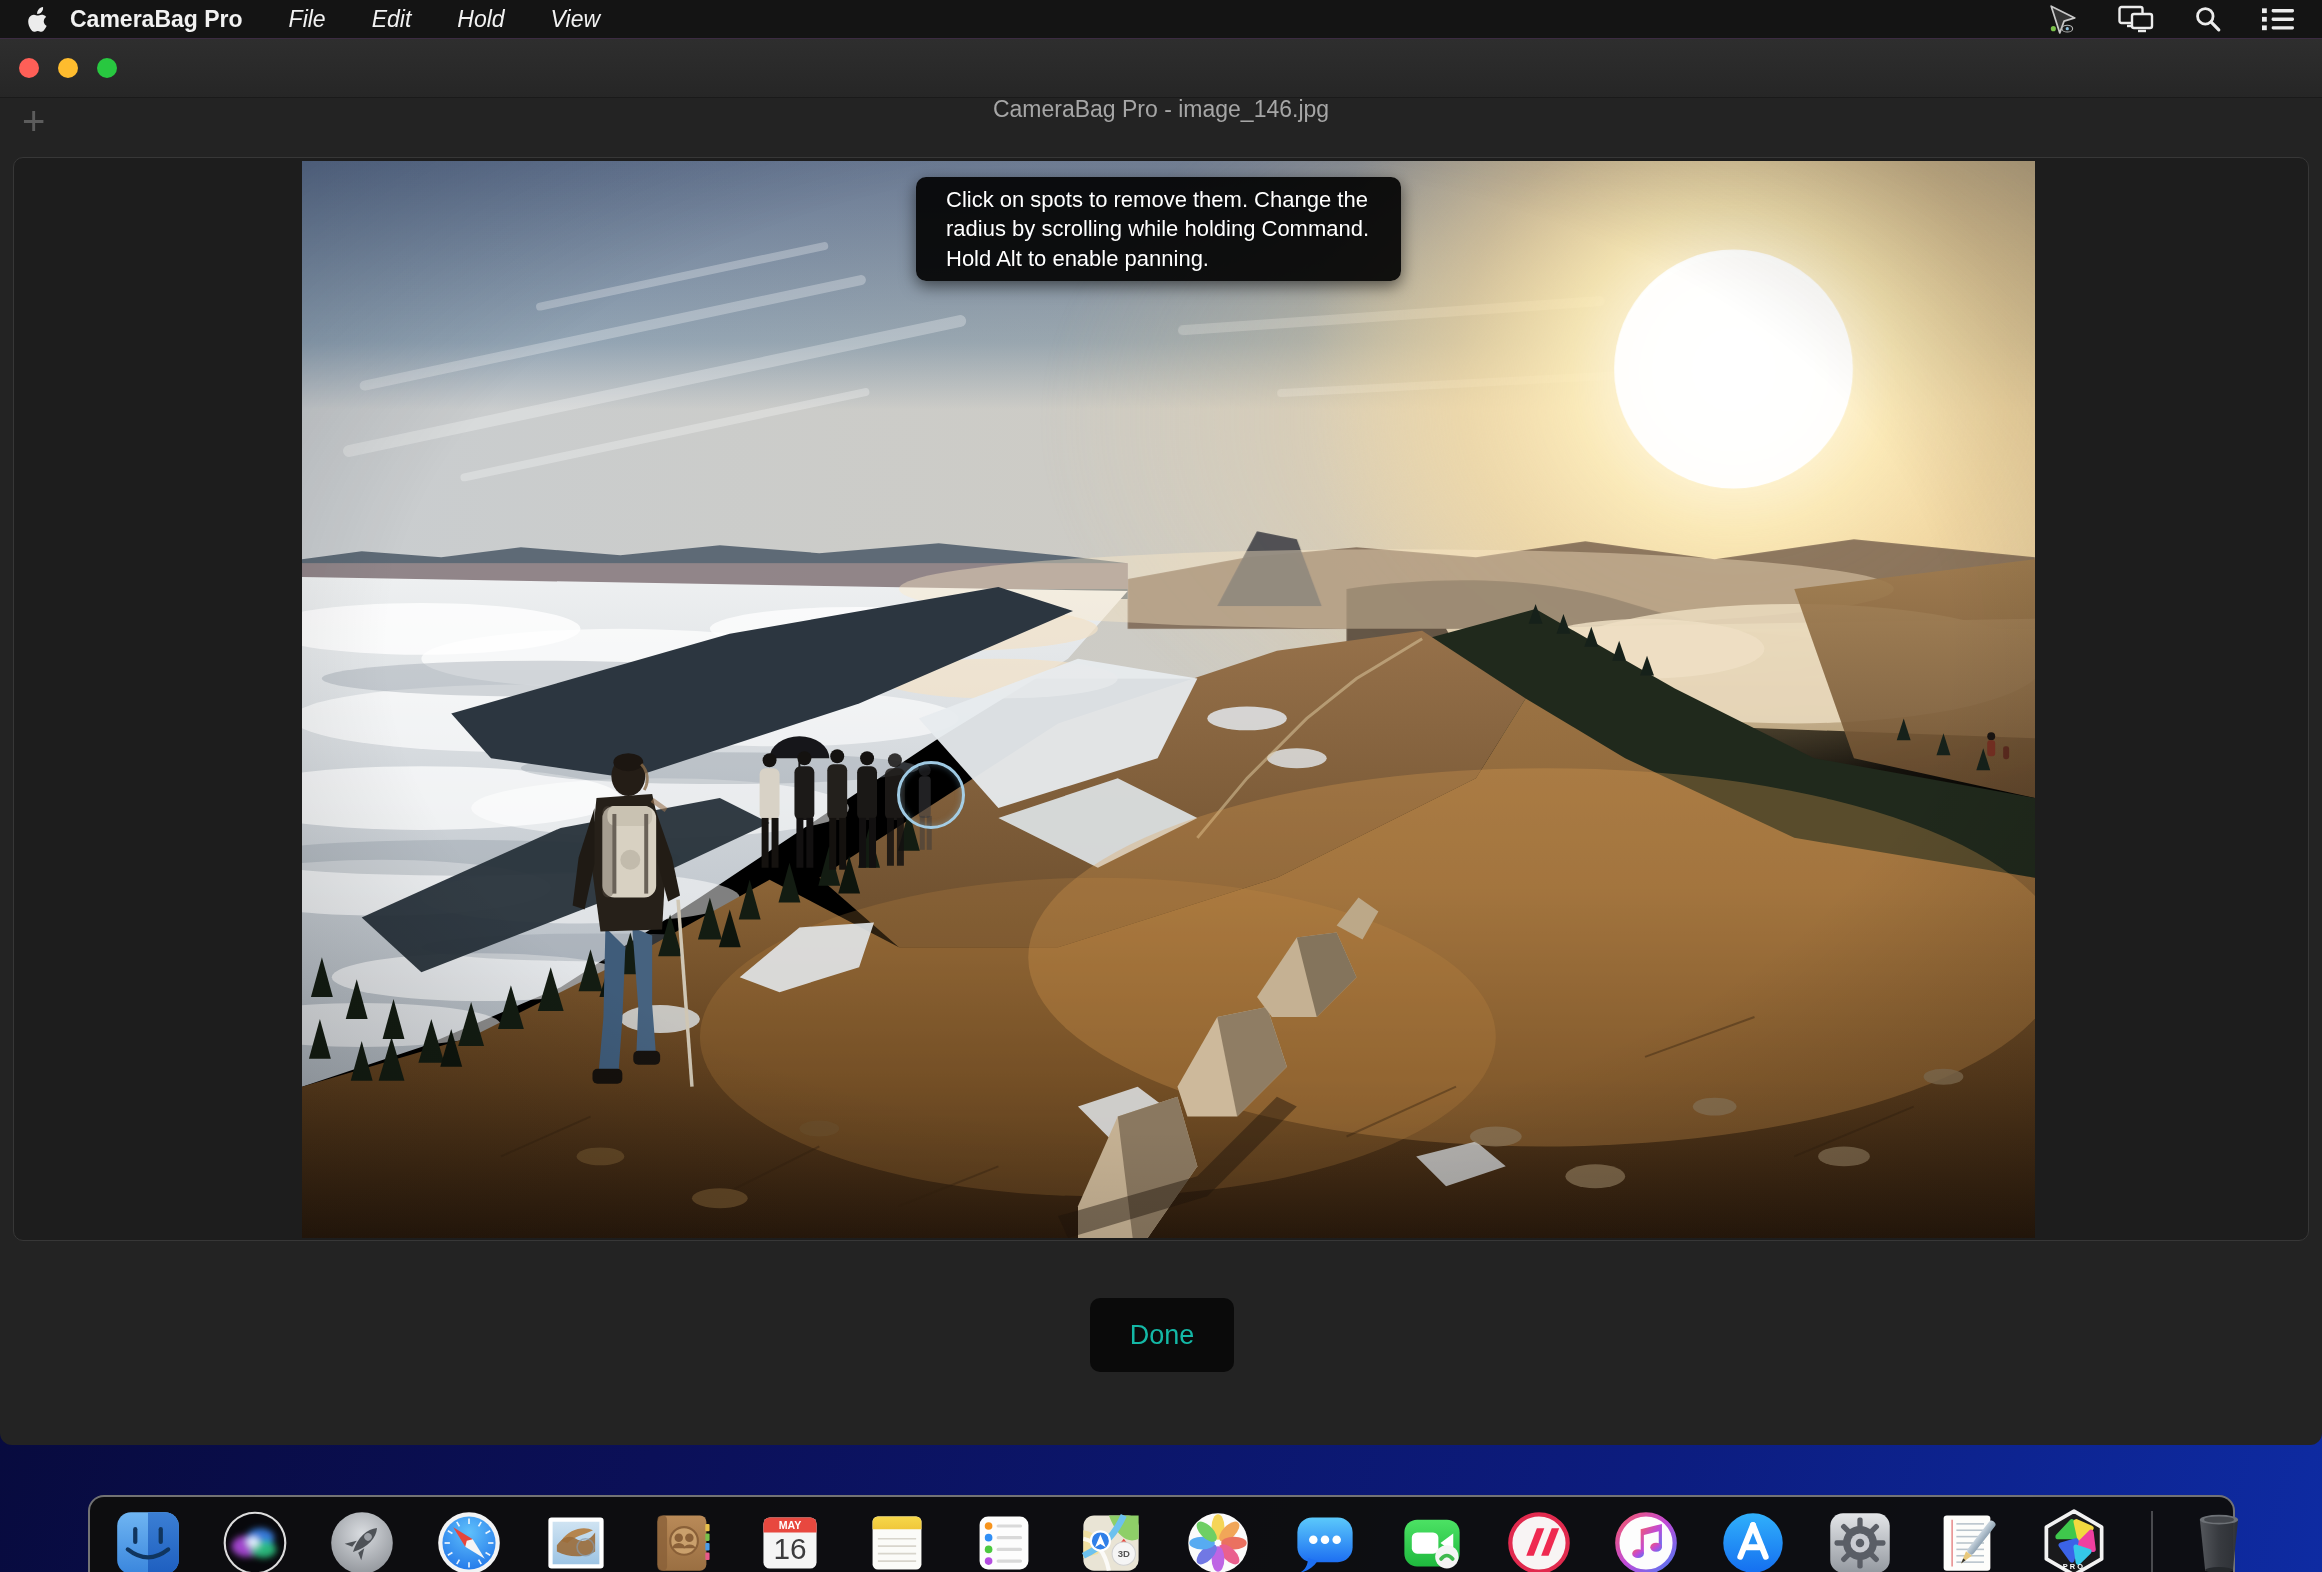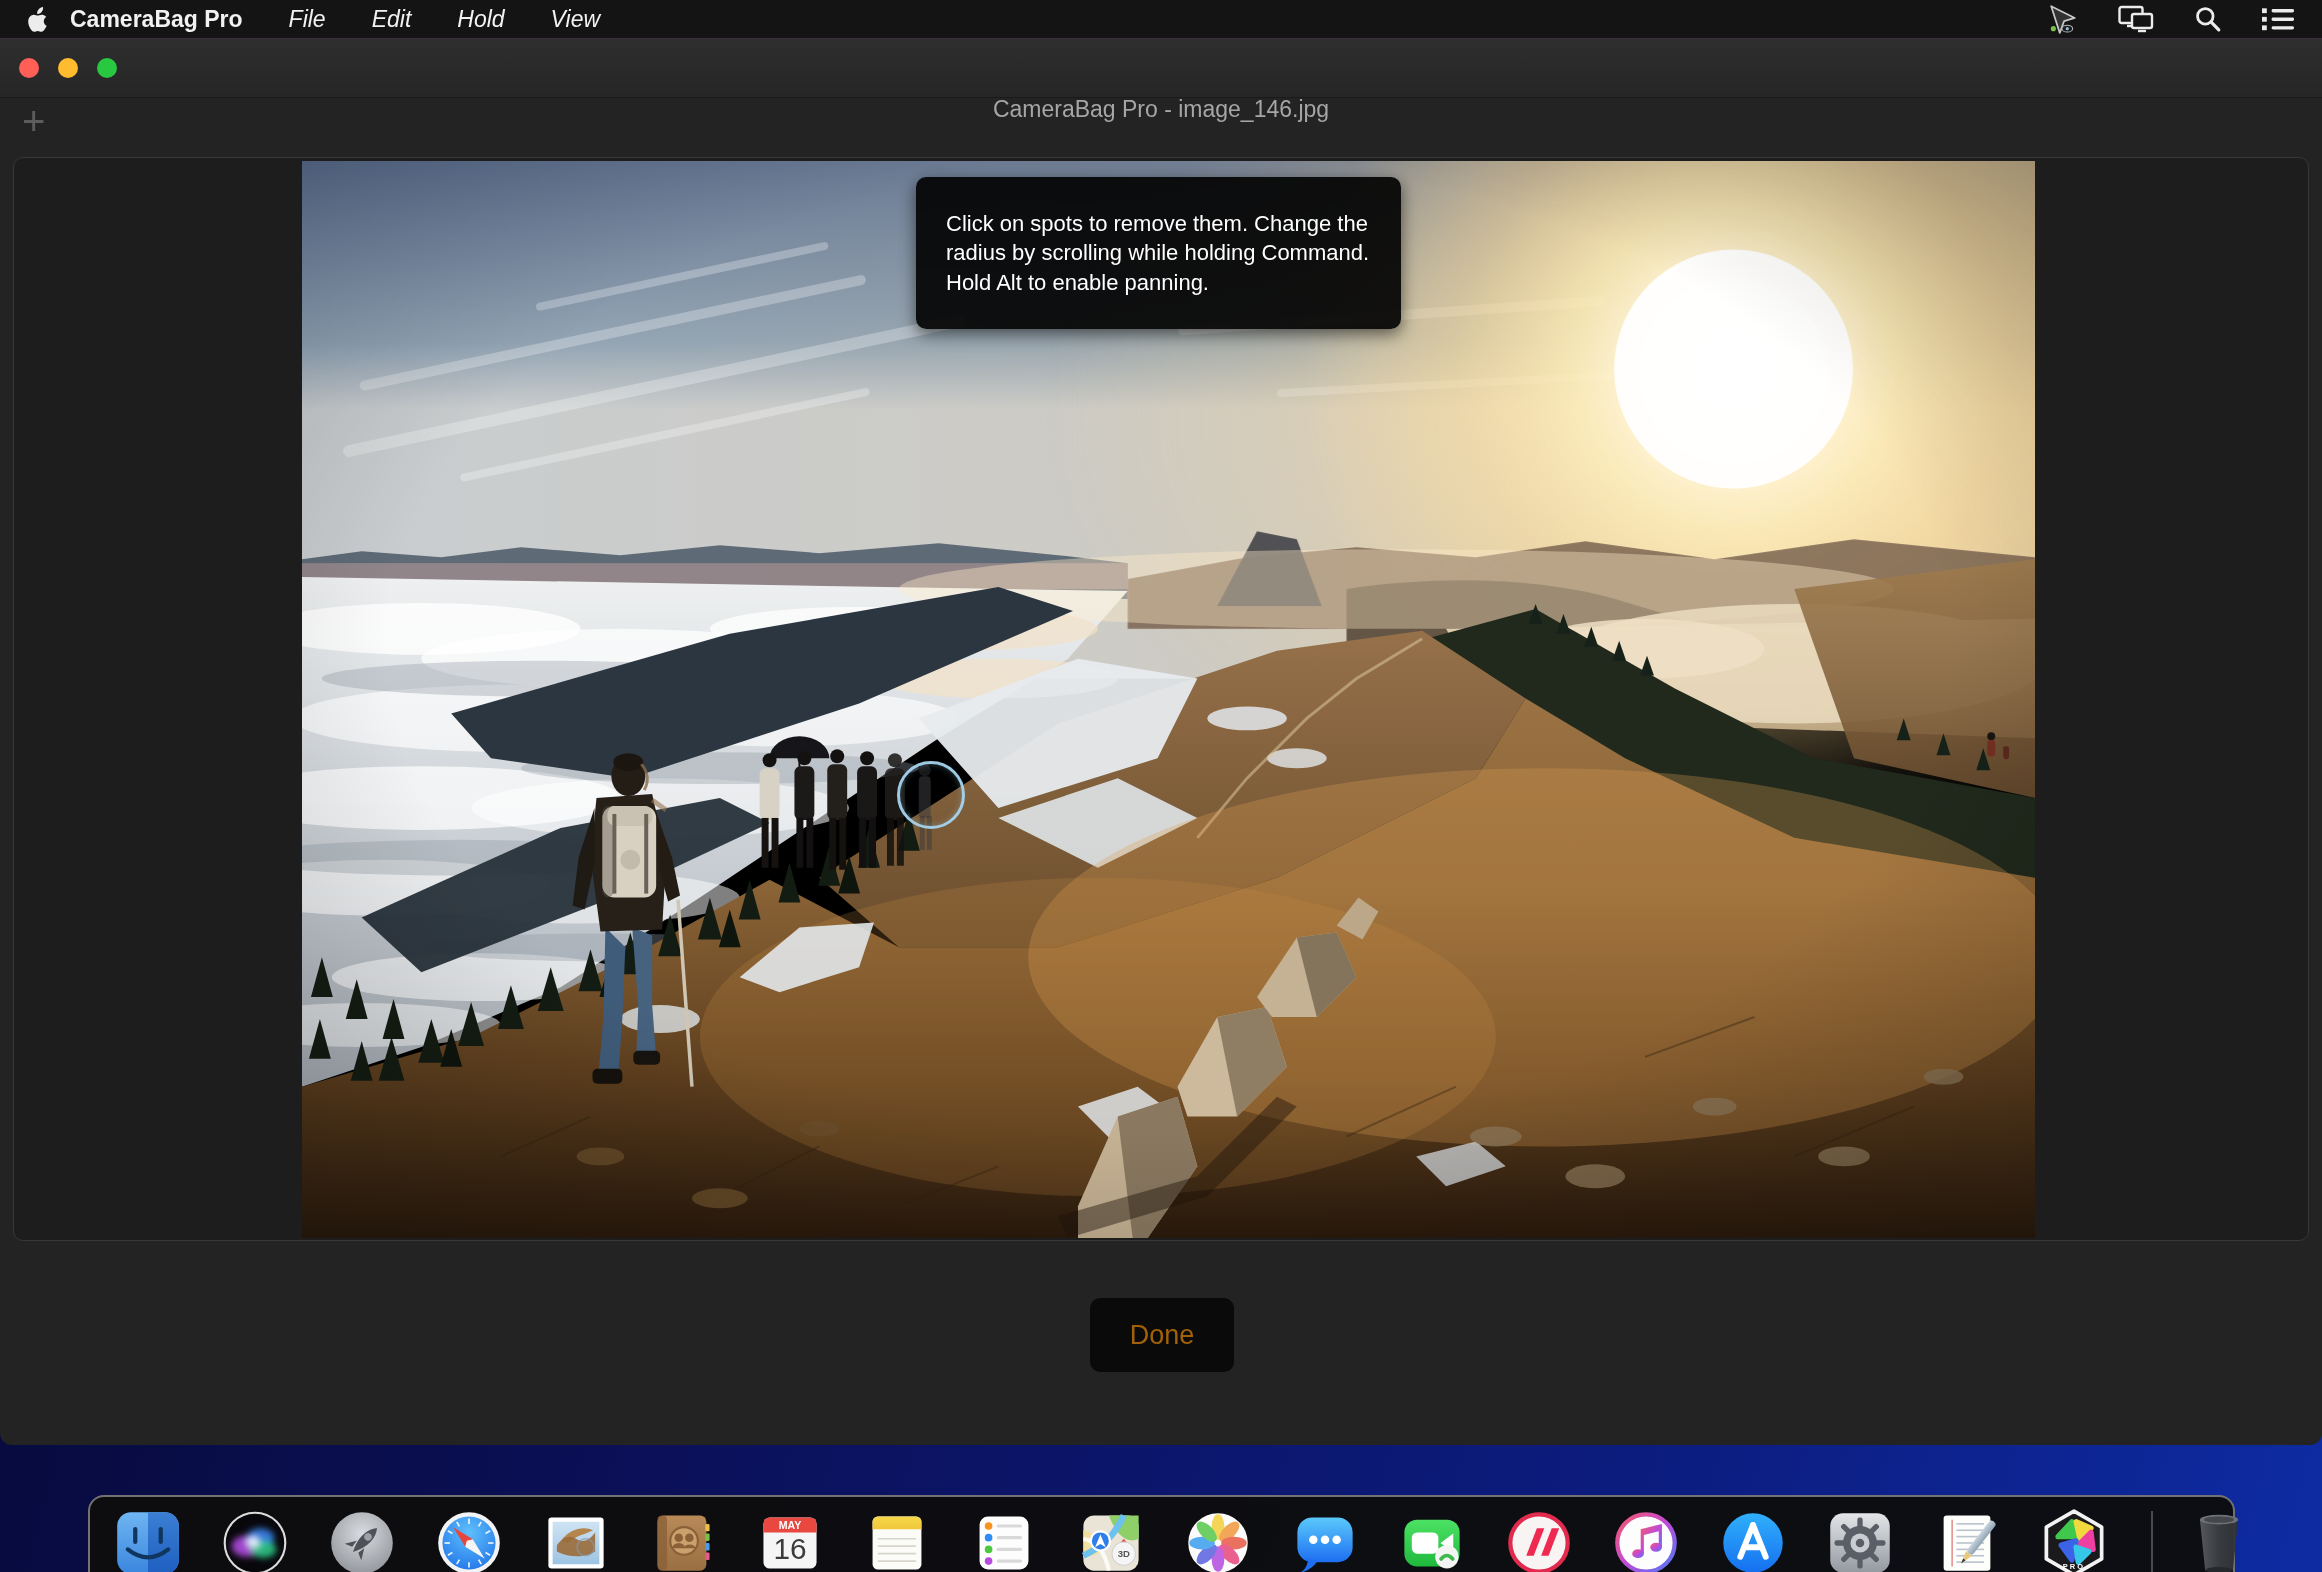--- a/index.html
+++ b/index.html
@@ -26,26 +26,26 @@
   .tl-close{left:19px;background:#ff5f57;}
   .tl-min{left:58px;background:#febc2e;}
   .tl-zoom{left:97px;background:#28c840;}
   .win-title{text-align:center;line-height:58px;color:#a6a6a6;font-size:23px;margin-top:41px;}
   .add-tab{position:absolute;left:22px;top:62px;color:#5c5c5c;font-size:40px;font-weight:300;line-height:1;cursor:default;}
   .canvas-panel{position:absolute;left:13px;top:118px;width:2296px;height:1084px;box-sizing:border-box;
     background:#1d1d1d;border:1px solid #373737;border-radius:10px;}
   .photo{position:absolute;left:288px;top:3px;width:1733px;height:1077px;overflow:hidden;background:#000;}
   .photo svg.scene{display:block;width:100%;height:100%;}
   .tooltip{position:absolute;left:614px;top:16px;width:485px;box-sizing:border-box;
-    background:rgba(3,3,3,.93);border-radius:10px;padding:32px 30px;color:#fff;
+    background:rgba(3,3,3,.93);border-radius:10px;padding:8px 30px;color:#fff;
     font-size:22px;line-height:1.33;box-shadow:0 5px 16px rgba(0,0,0,.55);}
   .spot-cursor{position:absolute;left:595px;top:600px;width:62px;height:62px;border-radius:50%;
     border:3px solid rgba(167,212,238,.95);box-shadow:0 0 6px rgba(140,200,235,.35) inset;}
   .done-btn{position:absolute;left:1090px;top:1259px;width:144px;height:74px;background:#0a0a0a;
-    color:#a16207;font-size:27px;border:none;border-radius:10px;font-family:"Liberation Sans",sans-serif;cursor:pointer;}
+    color:#14b8a6;font-size:27px;border:none;border-radius:10px;font-family:"Liberation Sans",sans-serif;cursor:pointer;}
   
   .dock{position:absolute;left:88px;top:1495px;width:2147px;height:124px;box-sizing:border-box;
     background:rgba(14,14,14,.96);border:2px solid rgba(178,178,178,.62);border-bottom:none;
     border-radius:16px 16px 0 0;display:flex;align-items:flex-start;padding:12px 0 8px 24px;z-index:60;}
   .dicon{width:68px;height:68px;flex:0 0 auto;margin-right:39px;position:relative;cursor:pointer;}
   .dicon svg{display:block;width:68px;height:68px;}
   .dsep{width:2px;height:76px;background:rgba(255,255,255,.25);margin:2px 32px 0 4px;flex:0 0 auto;}
   .rdot{position:absolute;left:50%;transform:translateX(-50%);bottom:-24px;width:9px;height:9px;border-radius:50%;background:#9a9a9a;}
   svg text{font-family:"Liberation Sans",sans-serif;}
 </style>

